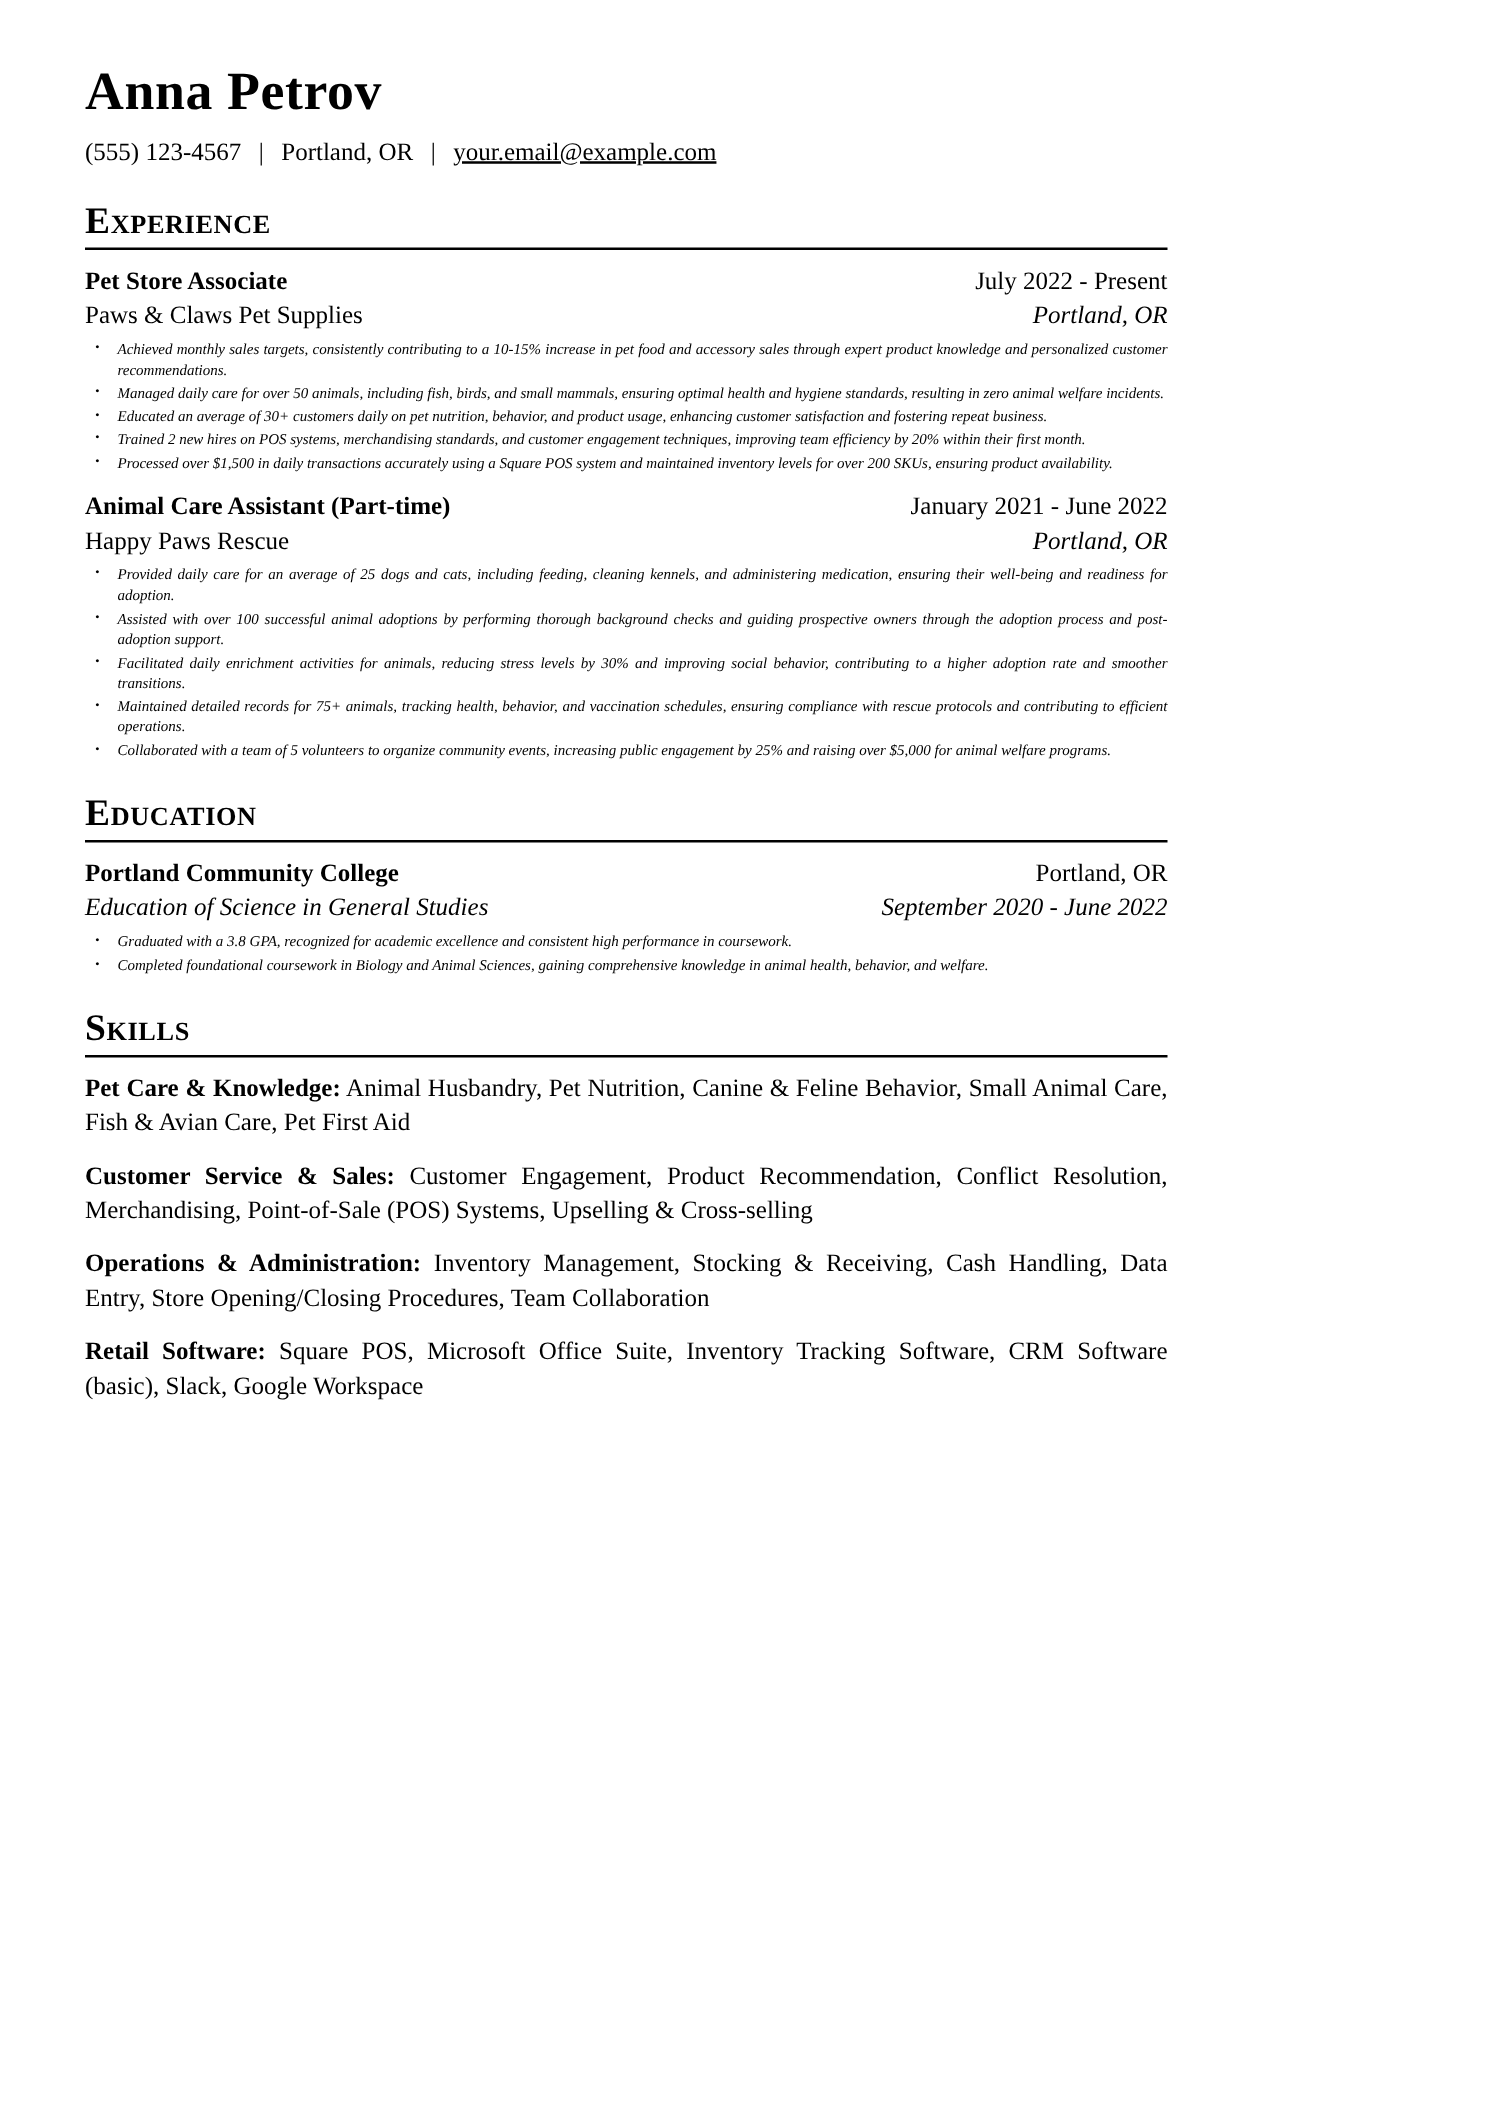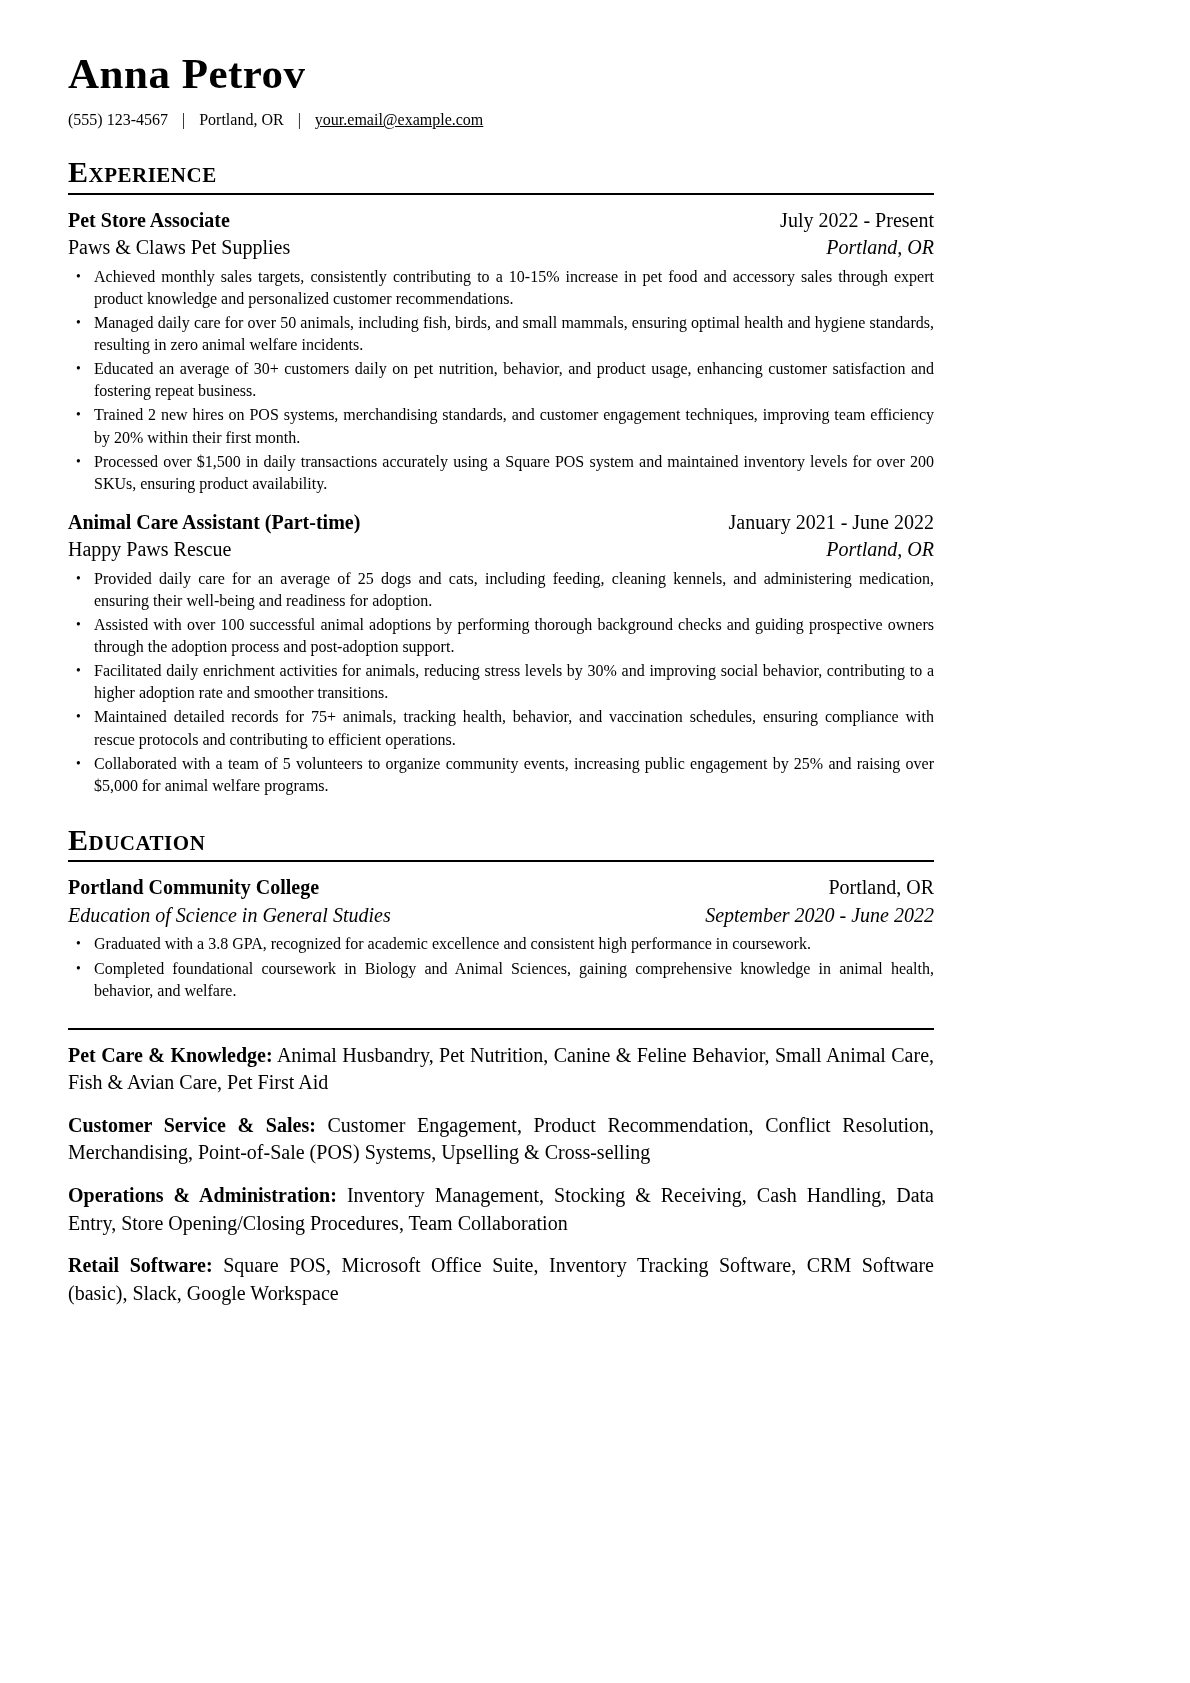--- a/index.html
+++ b/index.html
@@ -24,21 +24,21 @@
 
   
   .name {
     font-size: 43px;
     font-weight: bold;
     margin: 0 0 14px 0;
     line-height: 1.1;
     letter-spacing: 0.5px;
   }
   .contact {
-    font-size: 16px;
+    font-size: 20px;
     margin: 0 0 6px 0;
   }
   .contact .sep {
     display: inline-block;
     margin: 0 14px;
     font-weight: normal;
   }
   .contact a {
     color: #000000;
     text-decoration: underline;
@@ -76,25 +76,26 @@
   .bold   { font-weight: bold; }
   .italic { font-style: italic; }
 
   ul.bullets {
     list-style: none;
     margin: 4px 0 0 0;
     padding: 0 0 0 26px;
   }
   ul.bullets li {
     position: relative;
-    font-size: 16px;
+    font-size: 12px;
     line-height: 1.38;
     text-align: justify;
     margin: 0 0 2px 0;
     hyphens: auto;
+    font-style: italic;
     -webkit-hyphens: auto;
   }
   ul.bullets li::before {
     content: "\2022";
     position: absolute;
     left: -18px;
     top: 0;
     font-size: 0.85em;
     line-height: 1.6;
   }
@@ -175,20 +176,21 @@
         <span class="italic">September 2020 - June 2022</span>
       </div>
       <ul class="bullets">
         <li>Graduated with a 3.8 GPA, recognized for academic excellence and consistent high performance in coursework.</li>
         <li>Completed foundational coursework in Biology and Animal Sciences, gaining comprehensive knowledge in animal health, behavior, and welfare.</li>
       </ul>
     </div>
   </div>
 
   <div class="section">
+    <h2 class="section-title">Skills</h2>
     <hr class="section-rule">
 
     <p class="skill-group"><span class="bold">Pet Care &amp; Knowledge:</span> <span>Animal Husbandry, Pet Nutrition, Canine &amp; Feline Behavior, Small Animal Care, Fish &amp; Avian Care, Pet First Aid</span></p>
     <p class="skill-group"><span class="bold">Customer Service &amp; Sales:</span> <span>Customer Engagement, Product Recommendation, Conflict Resolution, Merchandising, Point-of-Sale (POS) Systems, Upselling &amp; Cross-selling</span></p>
     <p class="skill-group"><span class="bold">Operations &amp; Administration:</span> <span>Inventory Management, Stocking &amp; Receiving, Cash Handling, Data Entry, Store Opening/Closing Procedures, Team Collaboration</span></p>
     <p class="skill-group"><span class="bold">Retail Software:</span> <span>Square POS, Microsoft Office Suite, Inventory Tracking Software, CRM Software (basic), Slack, Google Workspace</span></p>
   </div>
 
 </div>
 

